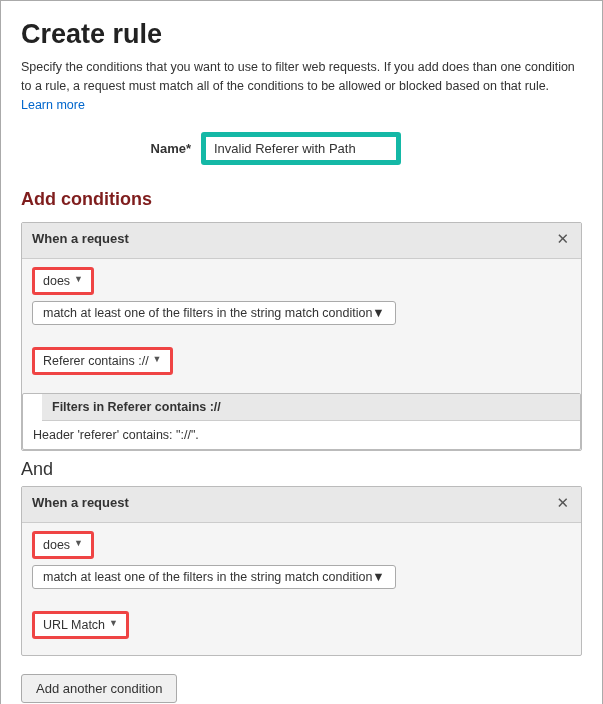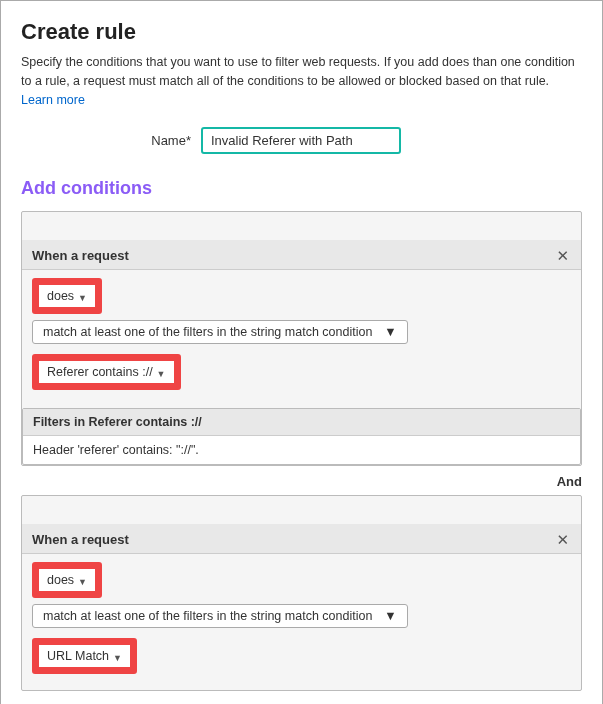--- a/index.html
+++ b/index.html
@@ -11,21 +11,21 @@
       width: 603px;
       min-height: 704px;
       padding: 0;
     }
     .page-wrapper {
       border: 1px solid #aaa;
       padding: 18px 20px 20px 20px;
       background: #fff;
     }
     h1 {
-      font-size: 22px;
+      font-size: 27px;
       font-weight: bold;
       color: #222;
       margin-bottom: 8px;
     }
     .description {
       font-size: 12.5px;
       color: #333;
       margin-bottom: 18px;
       line-height: 1.5;
     }
@@ -33,131 +33,130 @@
       color: #0066cc;
       text-decoration: none;
     }
     .form-row {
       display: flex;
       align-items: center;
       margin-bottom: 12px;
     }
     .form-label {
       font-size: 13px;
-      font-weight: normal;
+      font-weight: bold;
       text-align: right;
       min-width: 180px;
       padding-right: 10px;
       color: #333;
     }
     .form-input {
-      border: 2px solid #14b8a6;
+      border: 5px solid #14b8a6;
       border-radius: 3px;
       padding: 4px 8px;
       font-size: 13px;
       width: 200px;
       color: #333;
     }
     h2 {
       font-size: 18px;
       font-weight: bold;
-      color: #8b5cf6;
+      color: #7f1d1d;
       margin-bottom: 12px;
     }
     .condition-block {
       border: 1px solid #bbb;
       background: #f5f5f5;
       margin-bottom: 6px;
       border-radius: 2px;
     }
     .condition-header {
       display: flex;
       justify-content: space-between;
       align-items: center;
-      padding: 8px 10px 6px 10px;
+      padding: 8px 10px 12px 10px;
       background: #e8e8e8;
       border-bottom: 1px solid #ccc;
-      margin-top: 28px;
     }
     .condition-header-label {
       font-weight: bold;
       font-size: 13px;
       color: #333;
     }
     .close-btn {
       background: none;
       border: none;
       font-size: 15px;
       cursor: pointer;
       color: #555;
       padding: 0 2px;
       line-height: 1;
     }
     .condition-body {
       padding: 8px 10px 10px 10px;
     }
     .dropdown-btn {
       background: #fff;
-      border: 7px solid #ef4444;
+      border: 3px solid #ef4444;
       border-radius: 3px;
       padding: 4px 8px;
       font-size: 12.5px;
       cursor: pointer;
       color: #333;
       display: inline-flex;
-      align-items: flex-end;
+      align-items: flex-start;
       gap: 4px;
       margin-bottom: 6px;
     }
     .dropdown-btn .arrow {
       font-size: 9px;
       color: #555;
     }
     .match-condition-btn {
       background: #fff;
       border: 1px solid #aaa;
       border-radius: 3px;
       padding: 4px 10px;
       font-size: 12.5px;
       cursor: pointer;
       color: #333;
       display: inline-flex;
       align-items: center;
-      gap: 12px;
-      margin-bottom: 10px;
+      gap: 0;
+      margin-bottom: 22px;
       max-width: 100%;
     }
     .filters-section {
       border: 1px solid #bbb;
       background: #fff;
       border-radius: 2px;
       margin-top: 2px;
     }
     .filters-header {
       background: #e8e8e8;
       padding: 6px 10px;
       font-size: 12.5px;
       font-weight: normal;
       border-bottom: 1px solid #ccc;
       color: #333;
+      margin-left: 19px;
     }
     .filters-header span {
       font-weight: bold;
     }
     .filters-body {
       padding: 7px 10px;
       font-size: 12.5px;
       color: #333;
     }
     .and-label {
-      font-size: 13px;
-      font-weight: bold;
+      font-size: 18px;
+      font-weight: normal;
       color: #333;
       margin: 8px 0 6px 0;
-      text-align: right;
     }
     .add-condition-btn {
       background: #f0f0f0;
       border: 1px solid #aaa;
       border-radius: 3px;
       padding: 6px 14px;
       font-size: 13px;
       cursor: pointer;
       color: #333;
       margin-top: 12px;

